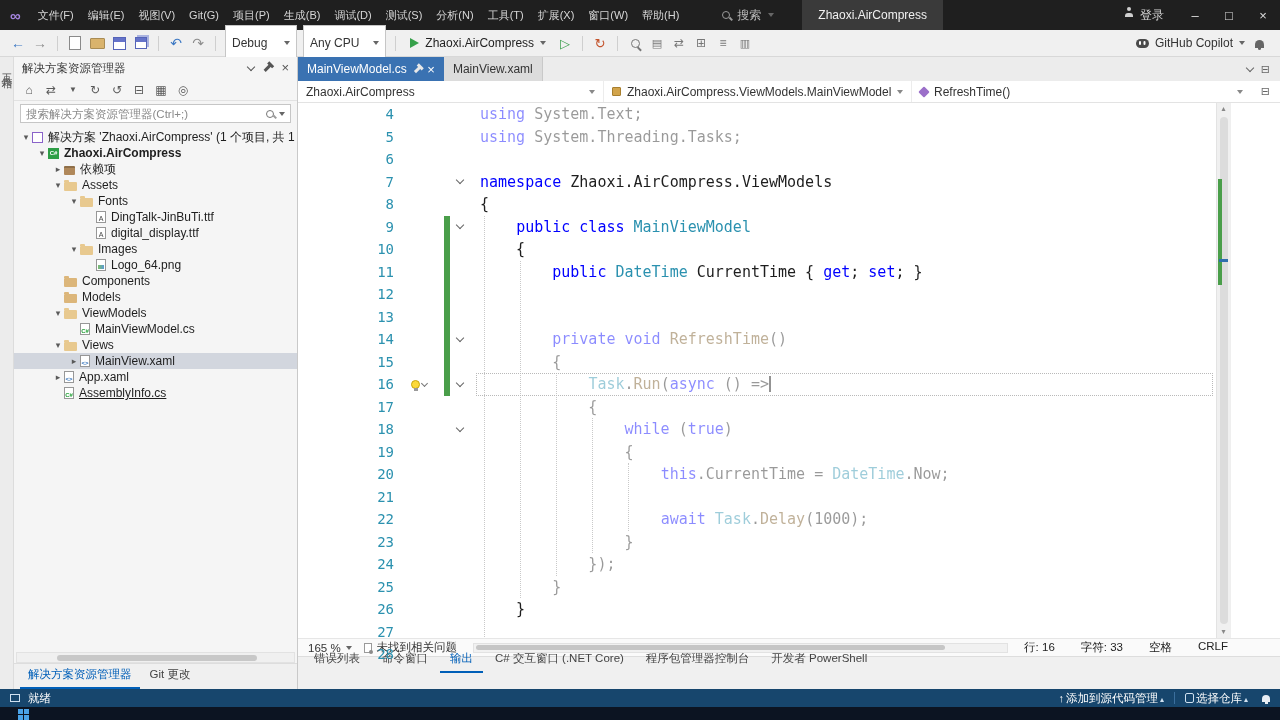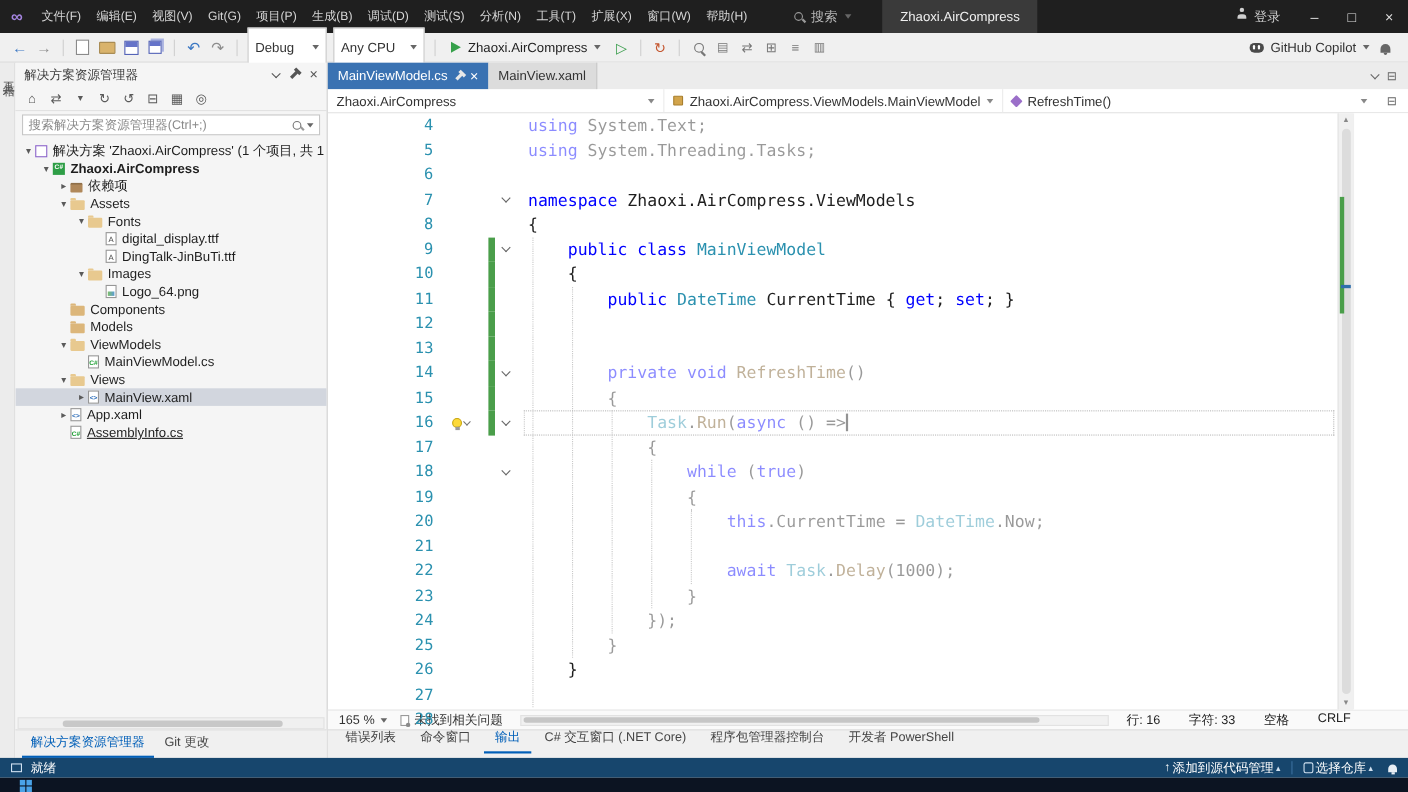--- a/index.html
+++ b/index.html
@@ -174,21 +174,21 @@
 
   .ed-bottom{height:18px;background:#fafafa;border-top:1px solid #e6e6e6;display:flex;align-items:center;padding:0 6px;gap:8px;font-size:11.5px;color:#333;flex:0 0 auto}
   .zoom-box{display:flex;align-items:center;gap:5px;padding:0 4px}
   .doc-health{display:flex;align-items:center;gap:5px}
   .health-icon{width:8px;height:10px;background:#fff;border:1px solid #9a9a9a;position:relative;display:inline-block}
   .health-icon::after{content:"";position:absolute;right:-2px;bottom:-2px;width:4px;height:4px;border-radius:50%;background:#8a8a8a}
   .hscroll{flex:1;height:10px;background:#f1f1f1;border:1px solid #e2e2e2;position:relative;margin:0 8px}
   .hscroll .thumb{position:absolute;top:1.5px;bottom:1.5px;left:2px;width:88%;background:#c6c6c6;border-radius:3px}
   .lncol{display:flex;gap:26px;padding-right:46px;color:#222}
 
-  .panel-tabs{height:26px;background:#f0f0f0;border-top:1px solid #ddd;display:flex;align-items:flex-end;padding:4px 6px;gap:2px;flex:0 0 auto}
+  .panel-tabs{height:26px;background:#f0f0f0;border-top:1px solid #ddd;display:flex;align-items:flex-end;padding:16px 6px;gap:2px;flex:0 0 auto}
   .ptab{padding:3px 10px 5px;font-size:11.5px;color:#444;border-bottom:2px solid transparent;white-space:nowrap}
   .ptab.active{color:#005fb8;border-bottom-color:#005fb8}
 
   
   .statusbar{height:18px;background:#17466d;color:#fff;display:flex;align-items:center;font-size:11.5px;padding:0 10px;gap:8px;flex:0 0 auto}
   .sb-icon{width:10px;height:8px;border:1px solid #cfe0f0;display:inline-block}
   .sb-right{margin-left:auto;display:flex;align-items:center;gap:10px}
   .sb-item{display:flex;align-items:center;gap:2px}
   .sb-sep{width:1px;height:12px;background:#3b6f9d}
   .publish-icon::before{content:"↑";color:#fff;font-size:11px}
@@ -340,26 +340,26 @@
             <span class="tree-label">Assets</span>
           </div>
           <div class="tree-row" style="padding-left: 54px;">
             <span class="tw-exp">▾</span>
             <span class="ti folder-open-icon"></span>
             <span class="tree-label">Fonts</span>
           </div>
           <div class="tree-row" style="padding-left: 70px;">
             <span class="tw-exp"></span>
             <span class="ti font-file-icon"></span>
-            <span class="tree-label">digital_display.ttf</span>
+            <span class="tree-label">DingTalk-JinBuTi.ttf</span>
           </div>
           <div class="tree-row" style="padding-left: 70px;">
             <span class="tw-exp"></span>
             <span class="ti font-file-icon"></span>
-            <span class="tree-label">DingTalk-JinBuTi.ttf</span>
+            <span class="tree-label">digital_display.ttf</span>
           </div>
           <div class="tree-row" style="padding-left: 54px;">
             <span class="tw-exp">▾</span>
             <span class="ti folder-open-icon"></span>
             <span class="tree-label">Images</span>
           </div>
           <div class="tree-row" style="padding-left: 70px;">
             <span class="tw-exp"></span>
             <span class="ti image-file-icon"></span>
             <span class="tree-label">Logo_64.png</span>

